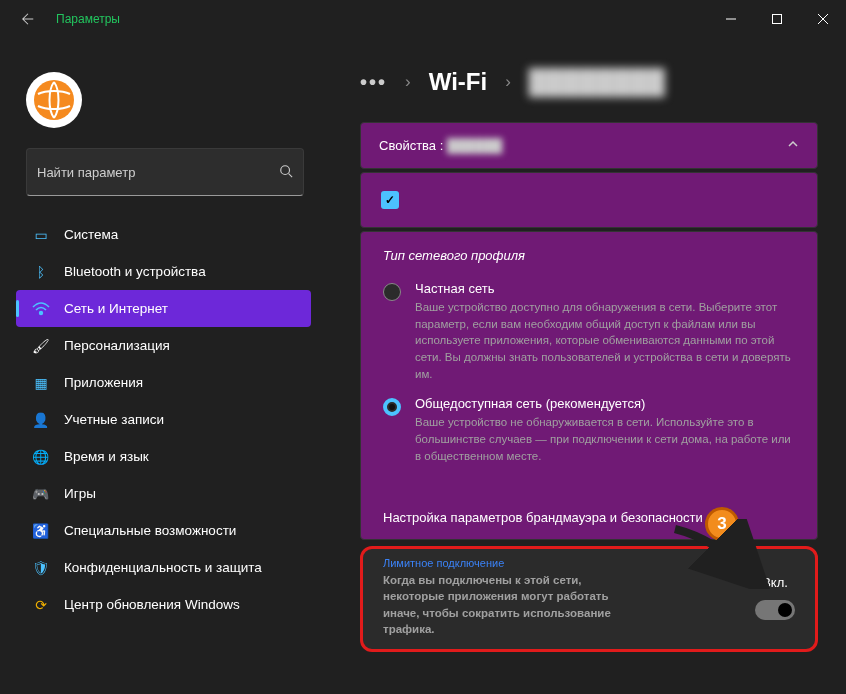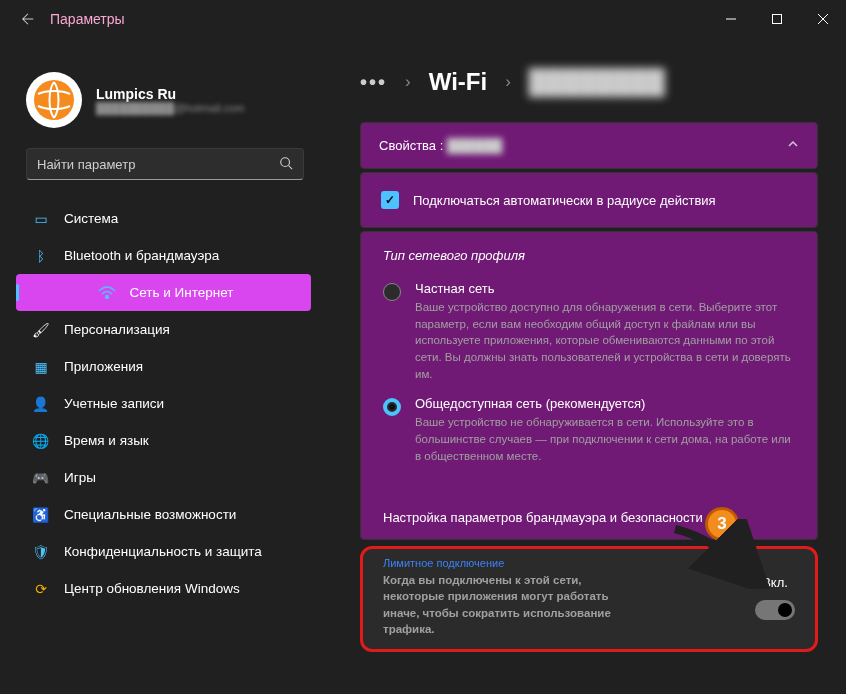--- a/index.html
+++ b/index.html
@@ -17,21 +17,21 @@
     height: 38px;
     display: flex;
     align-items: center;
     padding-left: 14px;
   }
   .titlebar .back {
     width: 28px; height: 28px;
     display: flex; align-items: center; justify-content: center;
     color: #ccc;
   }
-  .titlebar .title { margin-left: 8px; font-size: 14px; color: #f9a8d4; }
+  .titlebar .title { margin-left: 14px; font-size: 12px; color: #22c55e; }
   .winbtns { margin-left: auto; display: flex; }
   .winbtn {
     width: 46px; height: 38px;
     display: flex; align-items: center; justify-content: center;
     color: #fff;
   }
   .container { display: flex; height: calc(694px - 38px); }
   .sidebar { width: 320px; padding: 28px 10px 0 26px; }
   .profile { display: flex; align-items: center; gap: 14px; margin-bottom: 20px; margin-top:6px;}
   .avatar {
@@ -41,38 +41,37 @@
   }
   .avatar svg { width:48px; height:48px; }
   .profile .name { font-size: 14px; font-weight: 600; }
   .profile .email { font-size: 11px; color: #8c8c8c; filter: blur(2px); }
   .search {
     display: flex; align-items: center;
     background: #2d2d2d;
     border: 1px solid #3a3a3a;
     border-bottom: 1px solid #9a9a9a;
     border-radius: 4px;
-    height: 32px;
+    height: 48px;
     padding: 0 10px;
     margin: 0 6px 20px 0;
     color: #cfcfcf;
   }
   .search span:first-child { flex: 1; color: #cfcfcf; font-size:13px;}
   .nav { list-style: none; padding: 0; margin: 0 0 0 -10px; width: 295px;}
   .nav li {
     display: flex; align-items: center; gap: 14px;
     height: 37px; padding: 0 12px 0 16px;
     border-radius: 4px;
     font-size: 13.5px;
     color: #fff;
   }
   .nav li.active {
-    background: #d946ef;
+    background: #6d28d9;
     position: relative;
-    justify-content: center;
   }
   .nav li.active::before {
     content: "";
     position: absolute; left: 0; top: 10px; bottom: 10px;
     width: 3px; background: #4cc2ff; border-radius: 2px;
   }
   .nav .ico {
     width: 18px; height: 18px;
     display: inline-flex; align-items: center; justify-content: center;
     font-size: 14px;
@@ -191,42 +190,38 @@
     <div class="profile">
       <div class="avatar">
         <svg viewBox="0 0 48 48">
             <circle cx="24" cy="24" r="24" fill="#ffffff"></circle>
             <circle cx="24" cy="24" r="20" fill="#f58a1f"></circle>
             <g stroke="#ffffff" stroke-width="2" fill="none">
               <path d="M24 6 C18 14 18 34 24 42 M24 6 C30 14 30 34 24 42 M8 18 C16 14 32 14 40 18 M8 30 C16 34 32 34 40 30"></path>
             </g>
           </svg>
       </div>
-      <div>
-        <div class="name">Lumpics Ru</div>
-        <div class="email">██████████@hotmail.com</div>
-      </div>
     </div>
 
     <div class="search">
       <span>Найти параметр</span>
       <span><svg width="14" height="14" viewBox="0 0 16 16" fill="none" stroke="#ccc" stroke-width="1.3">
             <circle cx="7" cy="7" r="5"></circle>
             <line x1="11" y1="11" x2="15" y2="15"></line>
           </svg></span>
     </div>
 
     <ul class="nav">
       <li>
           <span class="ico" style="color:#4cc2ff">▭</span>
           <span>Система</span>
         </li>
       <li>
           <span class="ico" style="color:#4cc2ff">ᛒ</span>
-          <span>Bluetooth и брандмауэра</span>
+          <span>Bluetooth и устройства</span>
         </li>
       <li class="active">
           <span class="ico">
             <svg width="18" height="14" viewBox="0 0 18 14" fill="none" stroke="#4cc2ff" stroke-width="1.6">
               <path d="M1 5 Q9 -3 17 5 M4 8 Q9 3 14 8"></path>
               <circle cx="9" cy="11" r="1.4" fill="#4cc2ff"></circle>
             </svg>
           </span>
           <span>Сеть и Интернет</span>
         </li>
@@ -279,21 +274,20 @@
         <div><span>Свойства :</span> <span class="blur">██████</span></div>
         <span><svg width="12" height="12" viewBox="0 0 12 12" fill="none" stroke="#ccc" stroke-width="1.5">
               <path d="M2 8 6 4l4 4"></path>
             </svg></span>
       </div>
     </div>
 
     <div class="panel">
       <div class="autoconnect">
         <span class="chk">✓</span>
-        <span>Подключаться автоматически в радиусе действия</span>
       </div>
     </div>
 
     <div class="panel">
       <div class="section">
         <div class="sect-title">Тип сетевого профиля</div>
 
         <div class="radio-row">
           <span class="radio"></span>
           <div>

